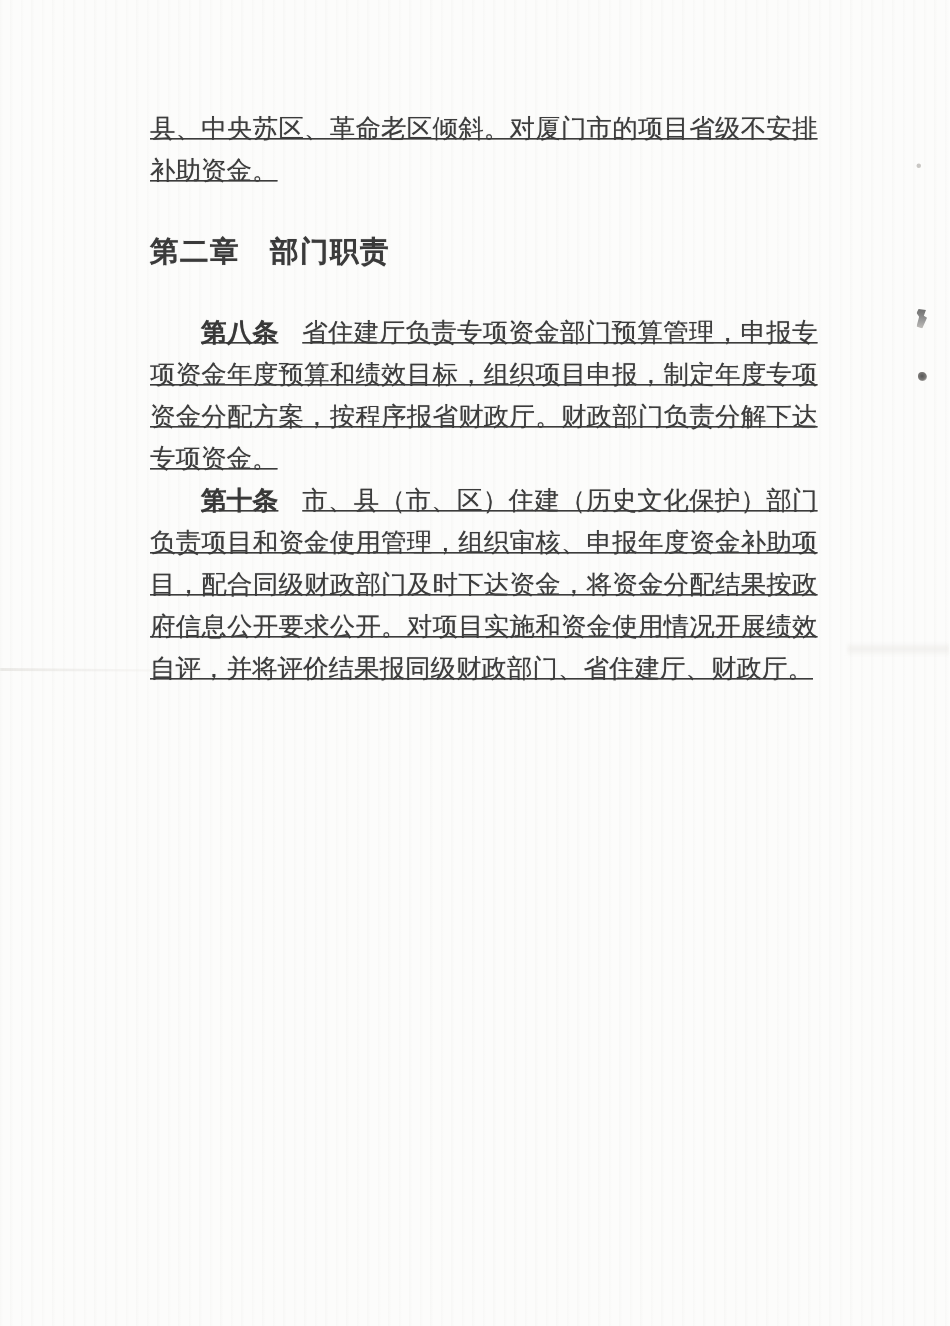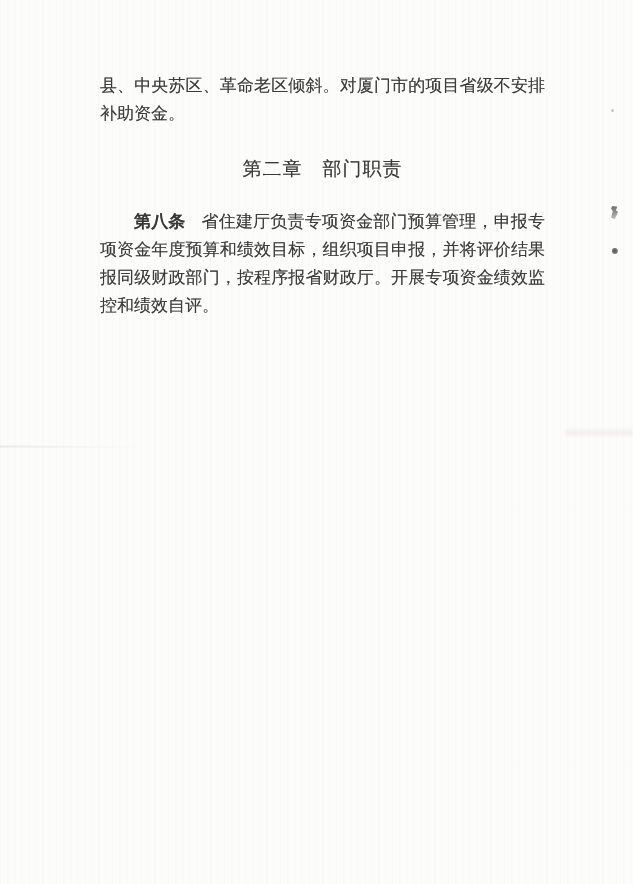--- a/index.html
+++ b/index.html
@@ -31,29 +31,30 @@
     top: 72px;
     width: 445px;
     color: #3c3c3c;
     font-size: 17px;
     line-height: 28px;
     text-align: justify;
     text-shadow: 0 0 0.5px rgba(70,70,70,0.55);
   }
   .content p {
     margin: 0;
+    text-decoration: underline;
   }
   p.indent {
     text-indent: 34px;
   }
   .chapter-heading {
     margin: 27px 0 25px 0;
-    text-align: center;
+    text-align: left;
     font-family: "Liberation Sans", sans-serif;
-    font-weight: normal;
+    font-weight: bold;
     font-size: 19px;
     line-height: 28px;
     letter-spacing: 1px;
     color: #3a3a3a;
   }
   .article-num {
     font-family: "Liberation Sans", sans-serif;
     font-weight: bold;
     color: #383838;
     margin-right: 16px;
@@ -114,23 +115,24 @@
 <div class="page">
 
   <div class="content">
 
     <p>县、中央苏区、革命老区倾斜。对厦门市的项目省级不安排补助资金。</p>
 
     <div class="chapter-heading">第二章　部门职责</div>
 
 
 
-    <p class="indent"><span class="article-num">第八条</span><span>省住建厅负责专项资金部门预算管理，申报专项资金年度预算和绩效目标，组织项目申报，并将评价结果报同级财政部门，按程序报省财政厅。开展专项资金绩效监控和绩效自评。</span></p>
+    <p class="indent"><span class="article-num">第八条</span><span>省住建厅负责专项资金部门预算管理，申报专项资金年度预算和绩效目标，组织项目申报，制定年度专项资金分配方案，按程序报省财政厅。财政部门负责分解下达专项资金。</span></p>
 
 
+    <p class="indent"><span class="article-num">第十条</span><span>市、县（市、区）住建（历史文化保护）部门负责项目和资金使用管理，组织审核、申报年度资金补助项目，配合同级财政部门及时下达资金，将资金分配结果按政府信息公开要求公开。对项目实施和资金使用情况开展绩效自评，并将评价结果报同级财政部门、省住建厅、财政厅。</span></p>
 
   </div>
 
   <div class="smudge-1"></div>
   <div class="smudge-2"></div>
   <div class="speck-1"></div>
   <div class="crease-right"></div>
   <div class="crease-left"></div>
 
 </div>

